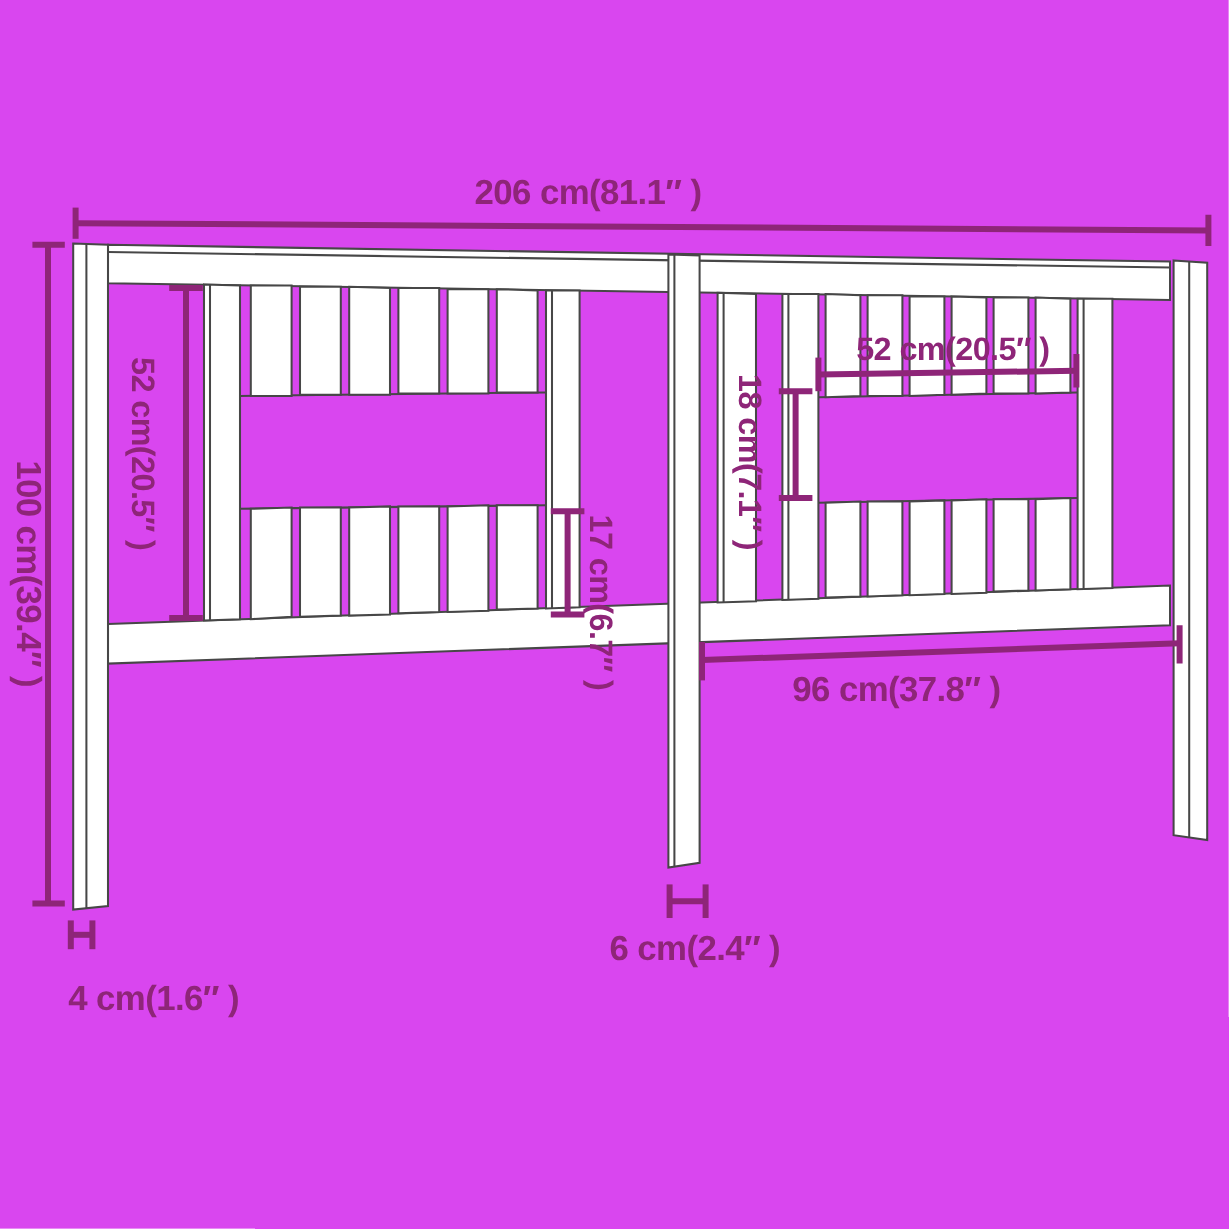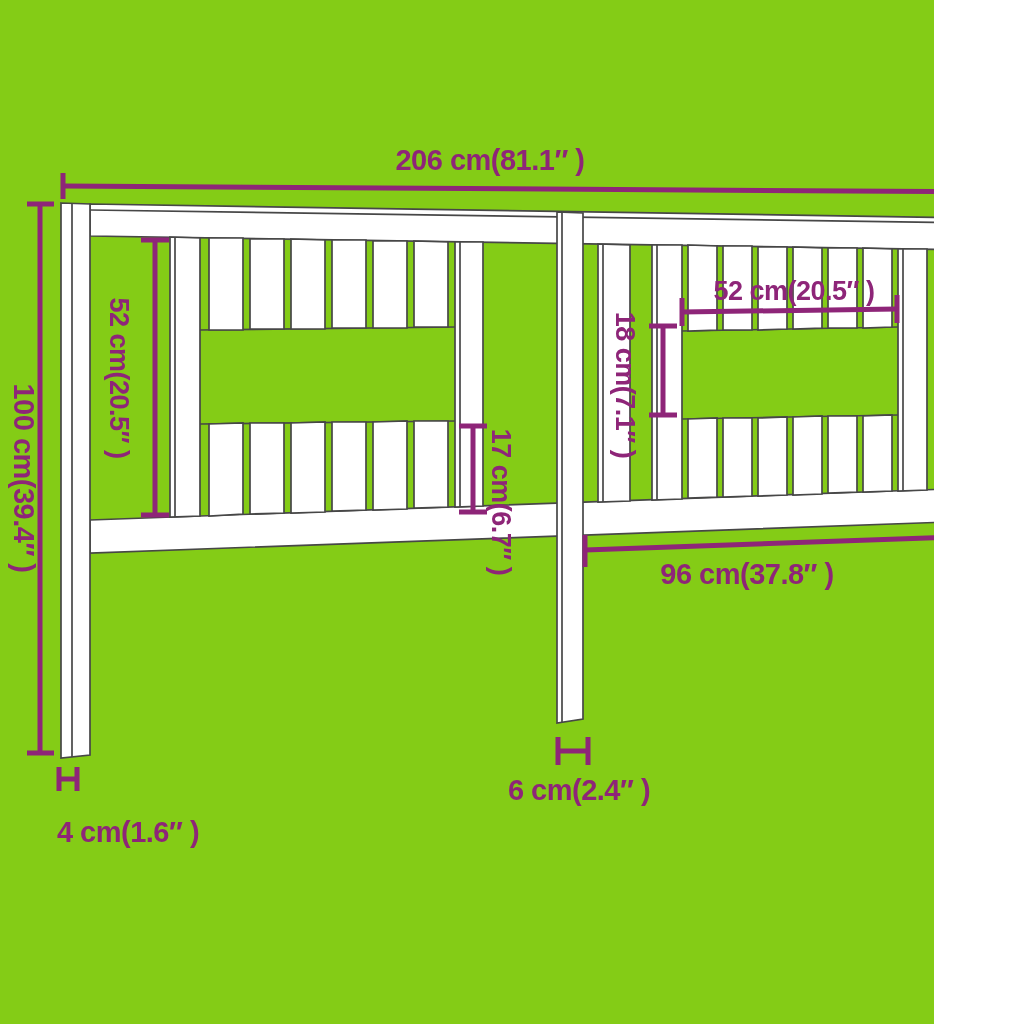--- a/index.html
+++ b/index.html
@@ -1,16 +1,16 @@
 <!DOCTYPE html>
 <html><head>
 <meta charset="utf-8">
 <style>
   html,body{margin:0;padding:0;background:#ffffff;}
-  .stage{position:relative;width:934px;height:1024px;background:#84cc16;overflow:hidden;
+  .stage{position:relative;width:1024px;height:1024px;background:#d946ef;overflow:hidden;
          font-family:"Liberation Sans",sans-serif;}
   
   .bk{stroke:#474747;stroke-width:1.7;fill:none;}
   .wf{stroke:#474747;stroke-width:1.7;fill:#ffffff;}
   
   .pd{stroke:#8E2578;stroke-width:5;fill:none;}
   
   .pt{fill:#8E2578;font-family:"Liberation Sans",sans-serif;
       font-weight:bold;font-size:27px;letter-spacing:-0.5px;}
   .pt-big{font-size:29px;}

